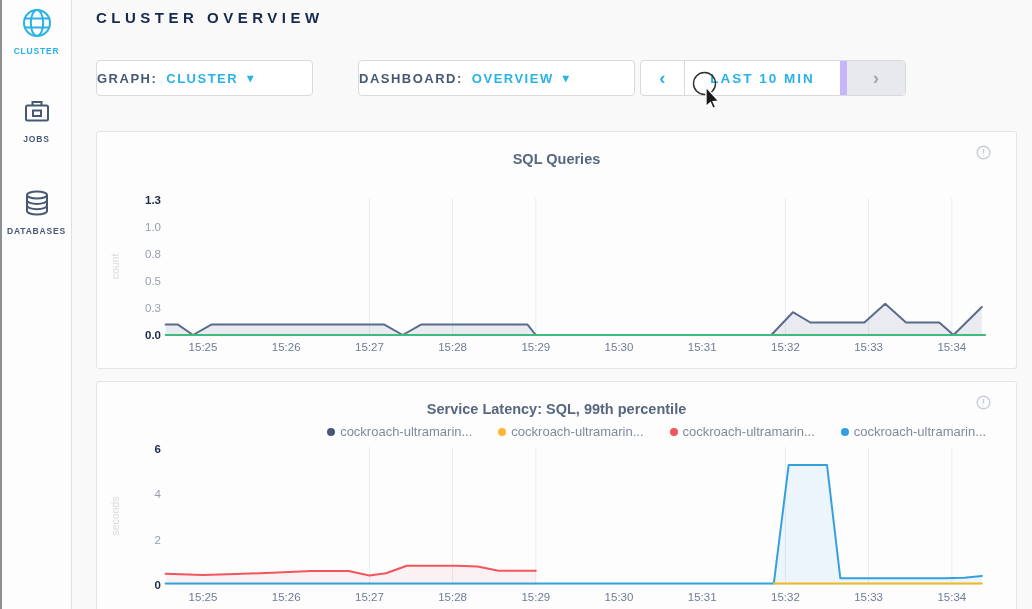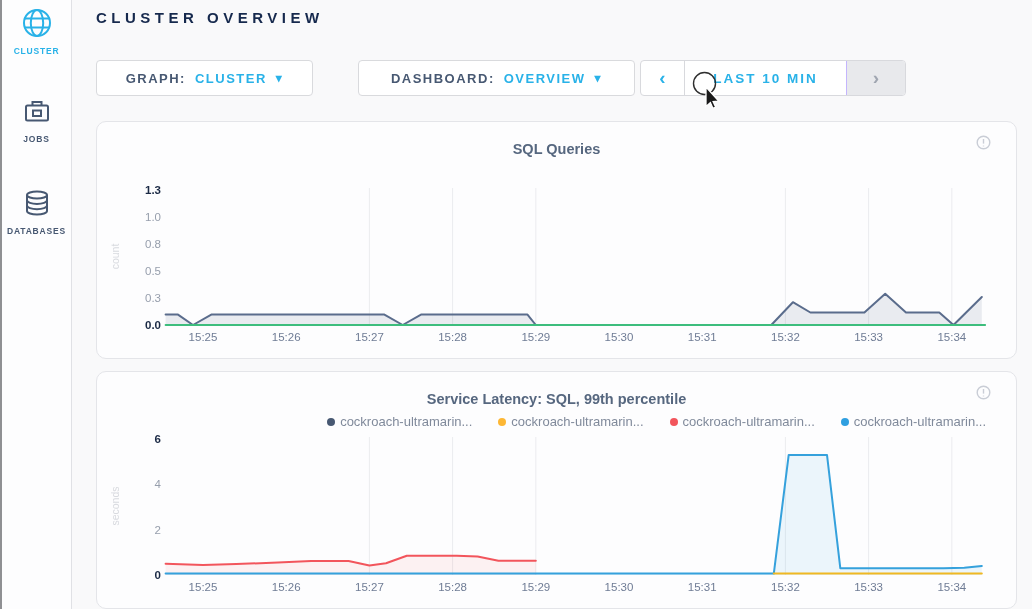--- a/index.html
+++ b/index.html
@@ -23,45 +23,45 @@
   
   .main { position:absolute; left:72px; top:0; width:960px; height:609px; background:#f9f9fa; }
   h1.page-title {
     position:absolute; left:24px; top:9px;
     font-size:15px; font-weight:bold; letter-spacing:4.5px; color:#16294d;
   }
   
   .dropdown {
     position:absolute; top:60px; height:36px; background:#fff;
     border:1px solid #d9dadd; border-radius:4px;
-    display:flex; align-items:center; justify-content:center; gap:9px;
+    display:flex; align-items:center; justify-content:flex-start; gap:9px;
     font-size:13px; font-weight:bold; letter-spacing:1.5px; cursor:pointer;
   }
   .dropdown .dd-label { color:#475872; }
   .dropdown .dd-value { color:#29b2e8; }
   .dropdown .caret { color:#29b2e8; font-size:12px; }
   .dd-graph { left:24px; width:217px; }
   .dd-dashboard { left:261px; width:277px;margin-left:25px; }
   .time-group {
     position:absolute; left:568px; top:60px; width:266px; height:36px;
     border:1px solid #d8d9dd; border-radius:4px; background:#fff;
     display:flex; overflow:hidden;
   }
   .tg-btn { display:flex; align-items:center; justify-content:center; cursor:pointer; }
   .tg-prev { width:43px; color:#29b2e8; font-size:19px; font-weight:bold; }
   .tg-label {
-    flex:1; border-left:1px solid #d8d9dd; border-right:1px solid #c4b5fd;
+    flex:1; border-left:1px solid #d8d9dd; border-right:7px solid #c4b5fd;
     display:flex; align-items:center; justify-content:center;
     color:#29b2e8; font-size:13.5px; font-weight:bold; letter-spacing:2px;
   }
   .tg-next { width:58px; background:#e8e9ec; color:#a0a6b1; font-size:19px; font-weight:bold; }
   
   .card {
     position:absolute; left:24px; width:921px; height:238px;
-    background:#fdfdfe; border:1px solid #e4e5e9; border-radius:10px;
+    background:#fdfdfe; border:1px solid #e4e5e9; border-radius:3px;margin-top:10px;
   }
   .card-1 { top:121px; }
   .card-2 { top:371px; }
   .card-title {
     position:absolute; top:19px; left:0; width:100%; text-align:center;
     font-size:14.5px; font-weight:bold; color:#56677f;
   }
   .info-btn { position:absolute; top:13px; right:25px; cursor:pointer; }
   .legend {
     position:absolute; top:42px; right:30px;

